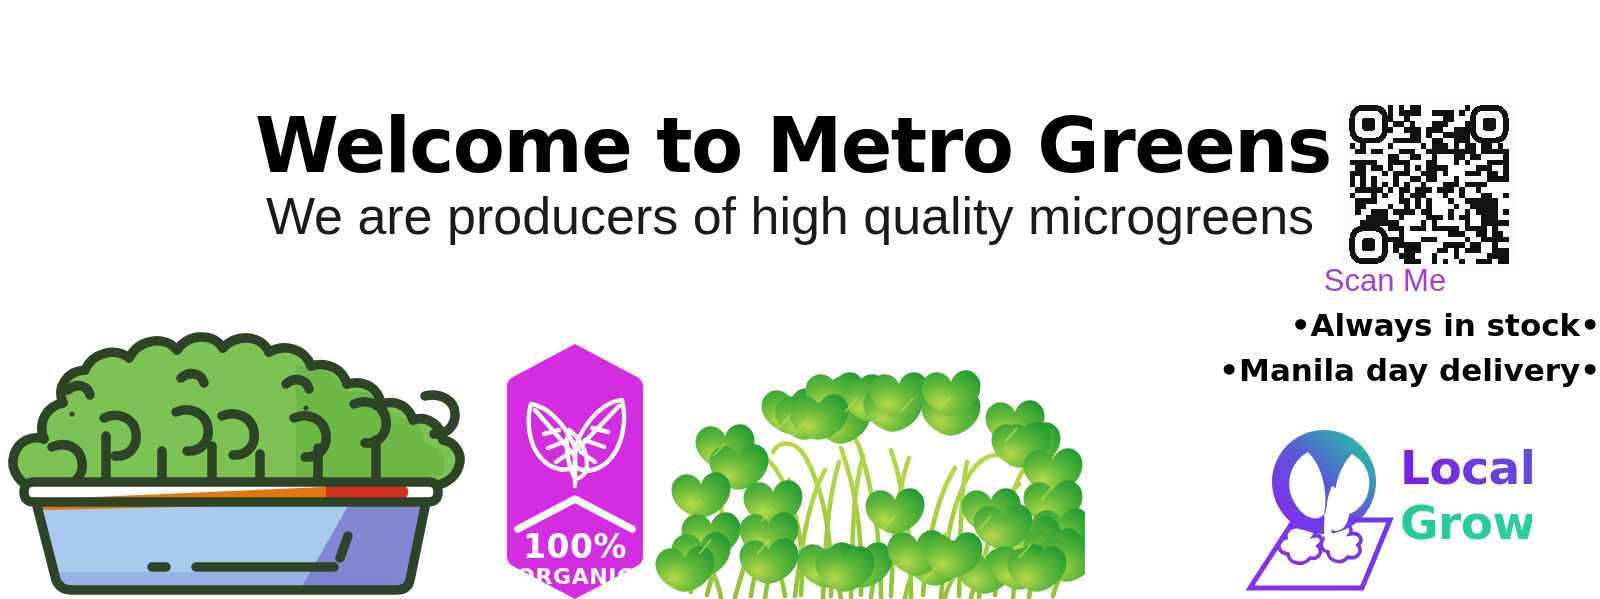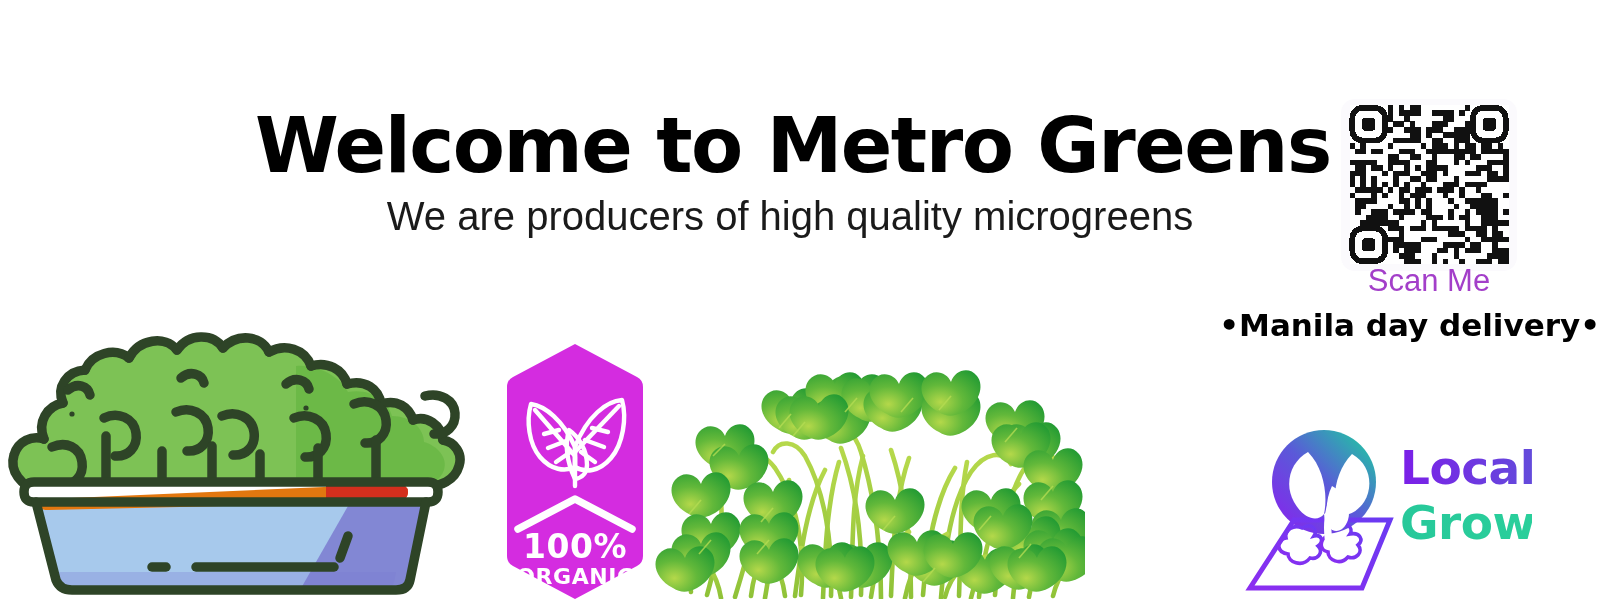--- a/index.html
+++ b/index.html
@@ -35,21 +35,21 @@
     font-size: 76px;
     line-height: 92px;
     letter-spacing: -1.5px;
     color: #000000;
     margin: 0;
     white-space: nowrap;
   }
   .subtitle-line {
     font-family: "Liberation Sans", sans-serif;
     font-weight: normal;
-    font-size: 40px;
+    font-size: 52px;
     line-height: 49px;
     color: #1a1a1a;
     white-space: nowrap;
   }
 
   
   #qr-wrap {
     position: absolute;
     left: 1341px;
     top: 99px;
@@ -60,21 +60,21 @@
   }
   #qr-canvas {
     position: absolute;
     left: 8px;
     top: 6px;
     width: 160px;
     height: 159px;
   }
   #scan-me {
     position: absolute;
-    left: 1341px;
+    left: 1297px;
     top: 263px;
     width: 176px;
     text-align: center;
     font-family: "Liberation Sans", sans-serif;
     font-size: 31px;
     line-height: 35px;
     color: #a33fc9;
     white-space: nowrap;
   }
 
@@ -512,20 +512,21 @@
       <g fill="#111111">
         <rect x="2.3" y="2.3" width="2.4" height="2.4" rx="0.62"></rect>
         <rect x="24.3" y="2.3" width="2.4" height="2.4" rx="0.62"></rect>
         <rect x="2.3" y="24.3" width="2.4" height="2.4" rx="0.62"></rect>
       </g>
     </svg>
   </div>
   <div id="scan-me">Scan Me</div>
 
   <div id="claims">
+    <div class="claim-line">•Always in stock•</div>
     <div class="claim-line">•Manila day delivery•</div>
   </div>
 
   <svg id="organic-badge" viewBox="0 0 136 255">
     <path d="M68 0 L130 33 Q136 36 136 43 L136 212 Q136 219 130 222 L68 255 L6 222 Q0 219 0 212 L0 43 Q0 36 6 33 Z" fill="#d42ce0"></path>
     <g fill="none" stroke="#ffffff" stroke-width="4.4" stroke-linecap="round" stroke-linejoin="round">
 
       <path d="M68 103 C56 76 38 62 24 60 C19 77 22 100 33 113 C44 126 58 128 68 123 Z"></path>
 
       <path d="M68 103 C80 72 100 57 115 56 C120 74 116 100 104 114 C92 128 78 129 68 123 Z"></path>

